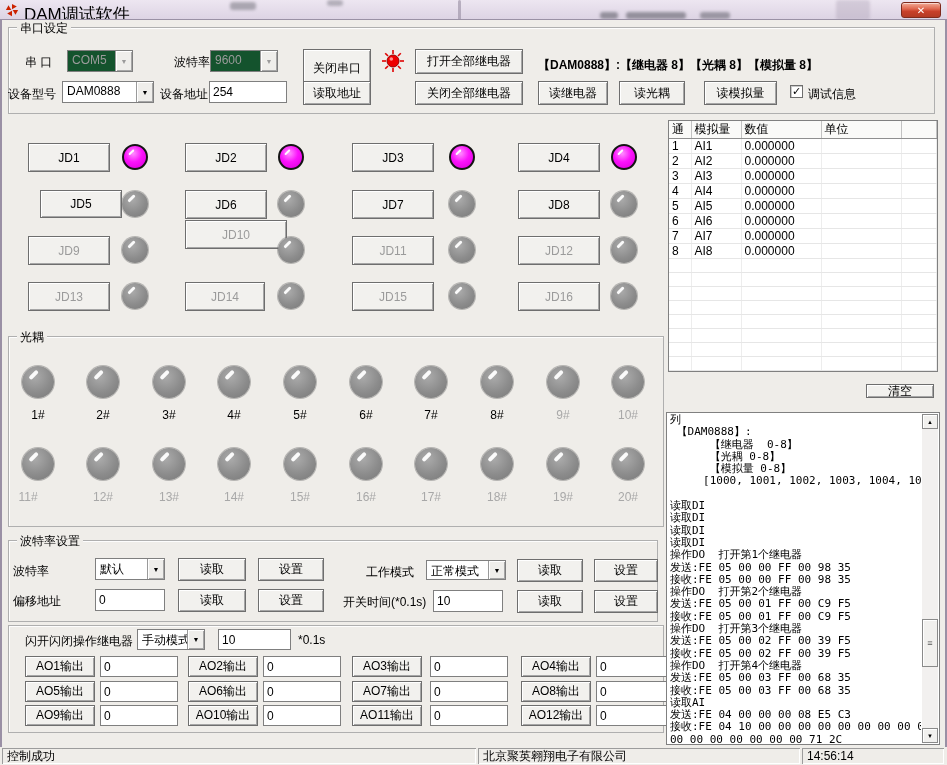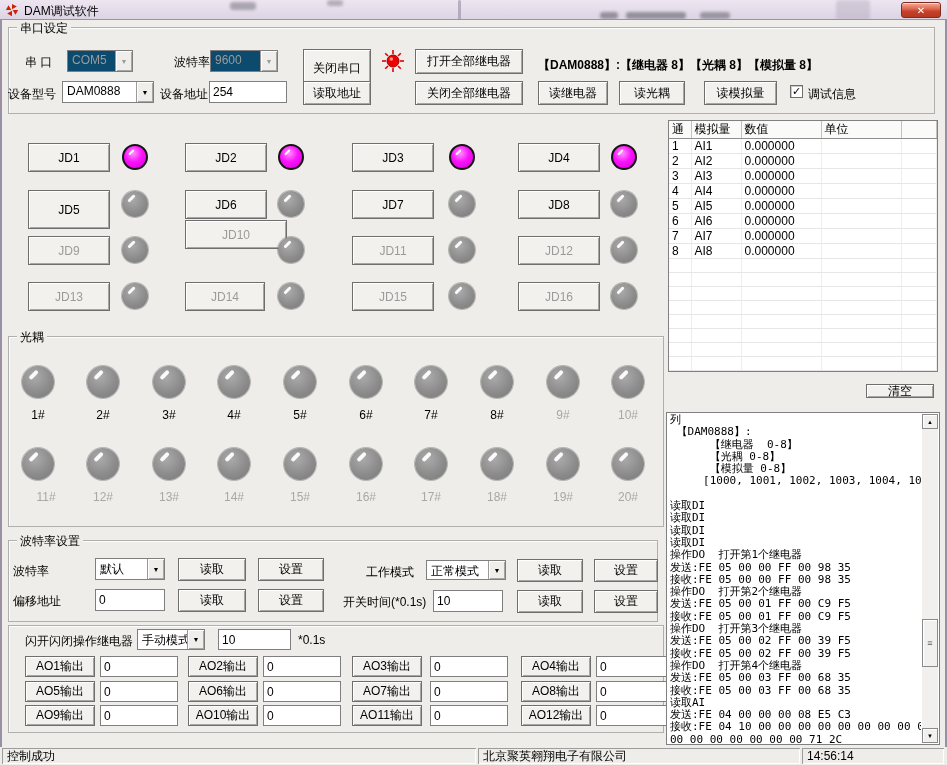--- a/index.html
+++ b/index.html
@@ -2,42 +2,42 @@
 <html><head>
 <meta charset="utf-8">
 <style>
 *{margin:0;padding:0;box-sizing:border-box}
 html,body{background:#EFEDE9}
 .window{position:relative;width:947px;height:765px;overflow:hidden;background:#EFEDE9;
   font-family:"Liberation Sans","DejaVu Sans",sans-serif;font-size:12px;color:#000;
   box-shadow:inset 0 0 0 2px #9A90A5}
 .titlebar{position:absolute;left:0;top:0;width:947px;height:20px;
   background:linear-gradient(#EDE6F1,#DDD4E4);border-bottom:1px solid #9A91A5;overflow:hidden}
-.titlebar .ttext{position:absolute;left:24px;top:3px;font-size:12px}
+.titlebar .ttext{position:absolute;left:24px;top:3px;font-size:17px}
 .appicon{position:absolute;left:5px;top:3px;width:14px;height:14px}
 .smudge{position:absolute;border-radius:3px;filter:blur(1.5px)}
 .closebtn{position:absolute;left:901px;top:2px;width:40px;height:16px;border-radius:3px;
   background:linear-gradient(#F2AB97,#E06A52 40%,#C8402A 60%,#B33A24);
   border:1px solid #7E2A1C;color:#fff;font-weight:bold;font-size:10px;
   display:flex;align-items:center;justify-content:center;box-shadow:inset 0 1px 0 rgba(255,255,255,.55)}
 .gbox{position:absolute;border:1px solid #AFAFAF;box-shadow:inset 1px 1px 0 #FDFDFD}
 .legend{position:absolute;top:-8px;left:8px;background:#EFEDE9;padding:0 3px;font-size:12px}
 .lbl{position:absolute;white-space:nowrap}
 .btn{position:absolute;background:#F2F1EE;border:1px solid #6E6E6E;
   box-shadow:inset 1px 1px 0 #FFF,inset -1px -1px 0 #A6A6A6;
   display:flex;align-items:center;justify-content:center;font-size:12px;cursor:default;white-space:nowrap}
 .btn.disabled{color:#9B9B9B}
 .tinput{position:absolute;background:#fff;border:1px solid #7F7F7F;font-size:12px;
   font-family:"Liberation Sans","DejaVu Sans",sans-serif;padding:1px 3px;outline:none}
 .combo{position:absolute;background:#fff;border:1px solid #7F7F7F;display:flex}
 .combo .cfield{flex:1;padding:2px 4px;overflow:hidden;white-space:nowrap;font-size:12px}
 .combo .carrow{width:17px;background:#EFEEEB;border-left:1px solid #9A9A9A;font-size:7px;
   display:flex;align-items:center;justify-content:center;
   box-shadow:inset 1px 1px 0 #FFF,inset -1px -1px 0 #A6A6A6}
-.combo.disabled .cfield{color:#9B9B9B;background:#0c4a6e}
+.combo.disabled .cfield{color:#9B9B9B;background:#14532d}
 .combo.disabled .carrow{color:#9B9B9B}
 .checkbox{position:absolute;width:13px;height:13px;background:#fff;border:1px solid #6E6E6E;
   box-shadow:inset 1px 1px 0 #C9C9C9;display:flex;align-items:center;justify-content:center;
   font-size:11px;font-weight:bold;line-height:1}
 .led{position:absolute;border-radius:50%;
   background:radial-gradient(circle at 40% 33%,#ABABAB,#8C8C8C 55%,#7A7A7A 96%);
   box-shadow:0 0 0 1px rgba(110,110,110,.45)}
 .led::after{content:"";position:absolute;width:34%;height:11%;background:#fff;border-radius:3px;
   transform:rotate(-45deg);top:22%;left:20%;opacity:.95}
 .led.on{background:radial-gradient(circle at 42% 33%,#FF86FF 4%,#FB12FB 45%,#DE00DE 92%);
@@ -141,21 +141,21 @@
 
   <div class="btn" style="left:28px;top:143px;width:82px;height:29px">JD1</div>
   <div class="led r-led on" style="left:122px;top:144px"></div>
   <div class="btn" style="left:185px;top:143px;width:82px;height:29px">JD2</div>
   <div class="led r-led on" style="left:278px;top:144px"></div>
   <div class="btn" style="left:352px;top:143px;width:82px;height:29px">JD3</div>
   <div class="led r-led on" style="left:449px;top:144px"></div>
   <div class="btn" style="left:518px;top:143px;width:82px;height:29px">JD4</div>
   <div class="led r-led on" style="left:611px;top:144px"></div>
 
-  <div class="btn" style="left:28px;top:190px;width:82px;height:39px">JD5</div>
+  <div class="btn" style="left:40px;top:190px;width:82px;height:28px">JD5</div>
   <div class="led r-led" style="left:122px;top:191px"></div>
   <div class="btn" style="left:185px;top:190px;width:82px;height:29px">JD6</div>
   <div class="led r-led" style="left:278px;top:191px"></div>
   <div class="btn" style="left:352px;top:190px;width:82px;height:29px">JD7</div>
   <div class="led r-led" style="left:449px;top:191px"></div>
   <div class="btn" style="left:518px;top:190px;width:82px;height:29px">JD8</div>
   <div class="led r-led" style="left:611px;top:191px"></div>
 
   <div class="btn disabled" style="left:28px;top:236px;width:82px;height:29px">JD9</div>
   <div class="led r-led" style="left:122px;top:237px"></div>
@@ -345,21 +345,21 @@
   <div class="led o-led" style="left:22px;top:448px"></div>
   <div class="led o-led" style="left:87px;top:448px"></div>
   <div class="led o-led" style="left:153px;top:448px"></div>
   <div class="led o-led" style="left:218px;top:448px"></div>
   <div class="led o-led" style="left:284px;top:448px"></div>
   <div class="led o-led" style="left:350px;top:448px"></div>
   <div class="led o-led" style="left:415px;top:448px"></div>
   <div class="led o-led" style="left:481px;top:448px"></div>
   <div class="led o-led" style="left:547px;top:448px"></div>
   <div class="led o-led" style="left:612px;top:448px"></div>
-  <span class="olabel disabled" style="left:26px;top:490px">11#</span>
+  <span class="olabel disabled" style="left:8px;top:490px">11#</span>
   <span class="olabel disabled" style="left:83px;top:490px">12#</span>
   <span class="olabel disabled" style="left:149px;top:490px">13#</span>
   <span class="olabel disabled" style="left:214px;top:490px">14#</span>
   <span class="olabel disabled" style="left:280px;top:490px">15#</span>
   <span class="olabel disabled" style="left:346px;top:490px">16#</span>
   <span class="olabel disabled" style="left:411px;top:490px">17#</span>
   <span class="olabel disabled" style="left:477px;top:490px">18#</span>
   <span class="olabel disabled" style="left:543px;top:490px">19#</span>
   <span class="olabel disabled" style="left:608px;top:490px">20#</span>
 

